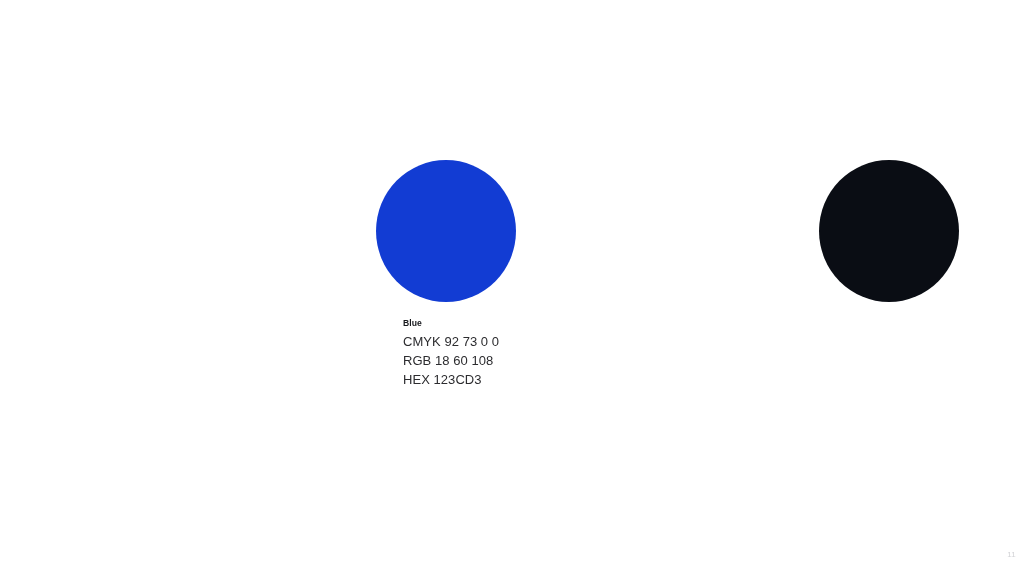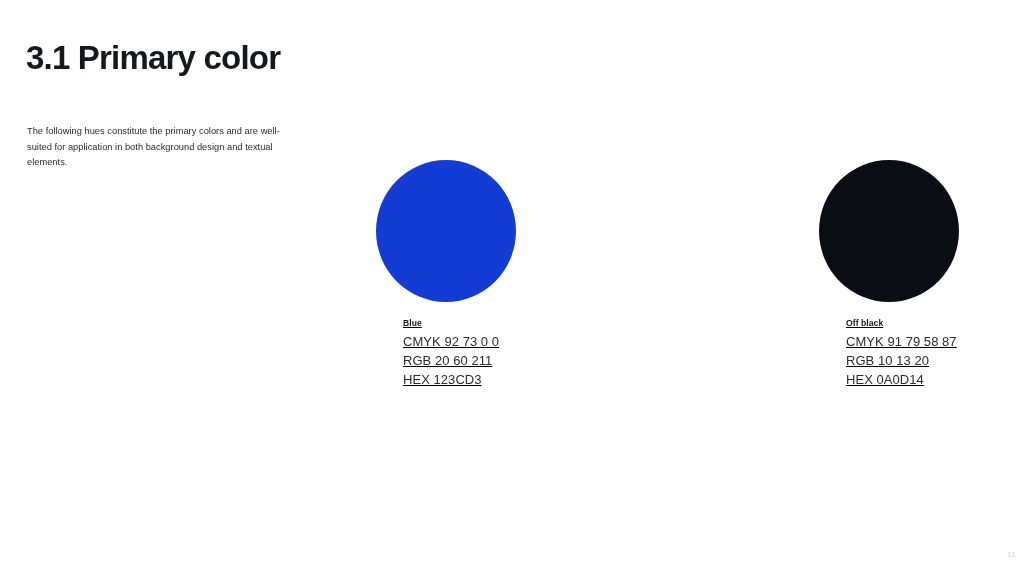--- a/index.html
+++ b/index.html
@@ -73,21 +73,20 @@
   }
   .swatch-circle.outlined {
     border: 1px solid #8d8d8d;
   }
 
   .swatch-info {
     position: absolute;
     top: 158px;
     left: 27px;
     width: 160px;
-    text-decoration: underline;
   }
   .swatch-name {
     font-size: 8.6px;
     line-height: 10px;
     font-weight: 700;
     color: #17181c;
     letter-spacing: 0.05px;
     margin-bottom: 9px;
   }
   .swatch-line {
@@ -111,44 +110,36 @@
     font-weight: 400;
     color: #d2d3d6;
     letter-spacing: 0.2px;
   }
 </style>
 </head>
 <body style="background-color: rgb(255, 255, 255);">
 
 <div class="slide">
 
-  <h1 class="page-title">3.1 Primary color</h1>
 
-  <p class="intro-text">The following hues constitute the primary colors and are well-suited for application in both background design and textual elements.</p>
 
   <div class="swatches">
 
     <div class="swatch swatch-0">
       <div class="swatch-circle" style="background-color: rgb(18, 60, 211);"></div>
       <div class="swatch-info">
         <div class="swatch-name">Blue</div>
         <div class="swatch-line">CMYK 92 73 0 0</div>
-        <div class="swatch-line">RGB 20 60 211</div>
+        <div class="swatch-line">RGB 18 60 108</div>
         <div class="swatch-line">HEX 123CD3</div>
       </div>
     </div>
 
 
     <div class="swatch swatch-2">
       <div class="swatch-circle" style="background-color: rgb(10, 13, 20);"></div>
-      <div class="swatch-info">
-        <div class="swatch-name">Off black</div>
-        <div class="swatch-line">CMYK 91 79 58 87</div>
-        <div class="swatch-line">RGB 10 13 20</div>
-        <div class="swatch-line">HEX 0A0D14</div>
-      </div>
     </div>
 
   </div>
 
   <div class="page-number">11</div>
 
 </div>
 
 </body></html>

